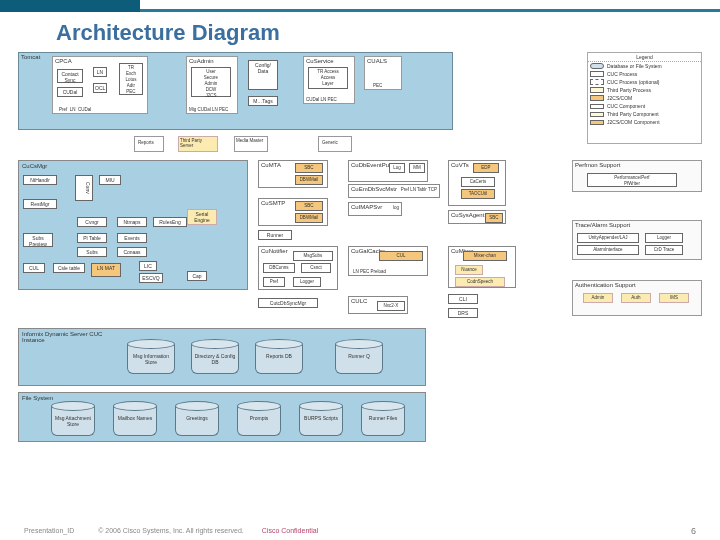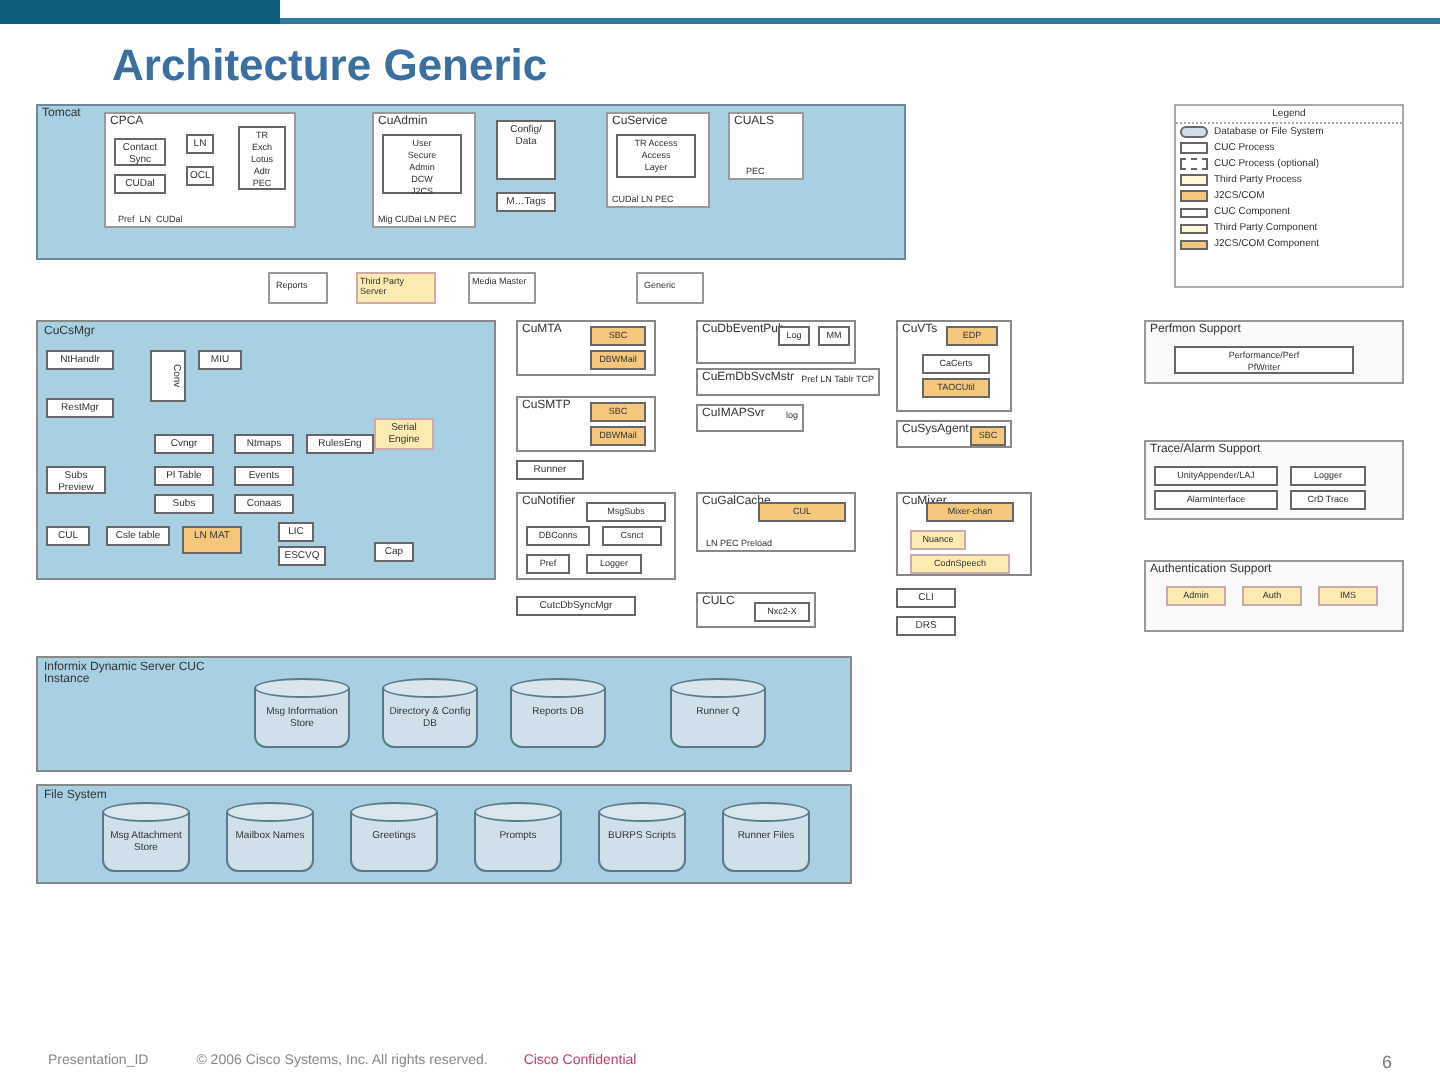--- a/index.html
+++ b/index.html
@@ -28,21 +28,21 @@
 .footer .pg{position:absolute;right:0;color:#777;font-size:9px}
 .conf{color:#b8446a}
 .support{position:absolute;border:1px solid #999;background:#fafafa}
 .support .shdr{font-size:6px;padding:1px 2px}
 .tiny{font-size:4.5px}
 </style>
 </head>
 <body>
 
 <div class="topbar"></div>
-<div class="title">Architecture Generic</div>
+<div class="title">Architecture Diagram</div>
 
 <div class="diagram">
 
   <div class="tomcat">
     <div class="label" style="left:3px;top:2px">Tomcat</div>
 
     <div class="grp" style="left:34px;top:4px;width:96px;height:58px;background:#fff">
       <div class="label" style="left:2px;top:1px">CPCA</div>
       <div class="box" style="left:4px;top:12px;width:26px;height:14px">Contact Sync</div>
       <div class="box" style="left:4px;top:30px;width:26px">CUDal</div>

